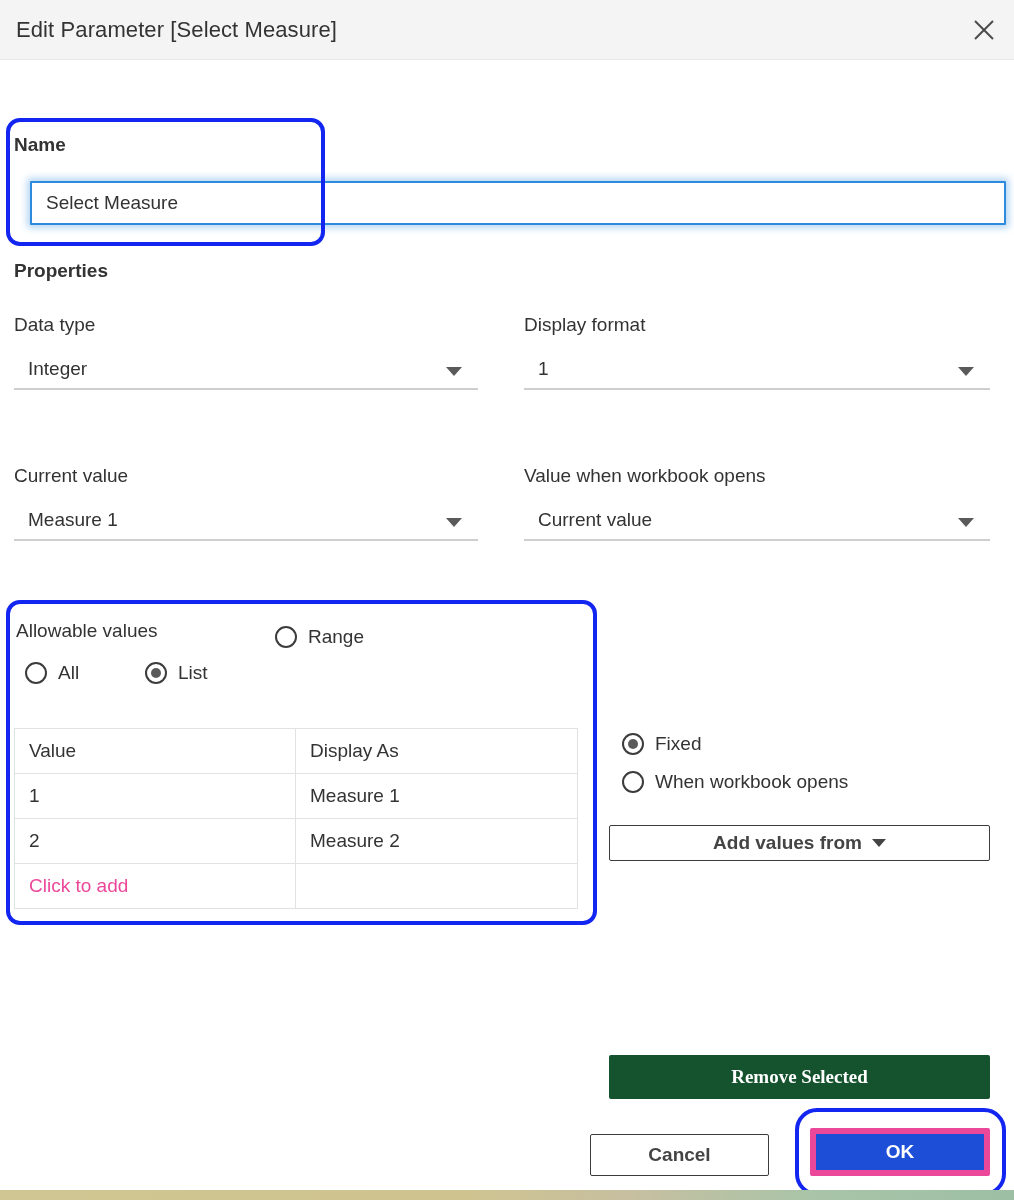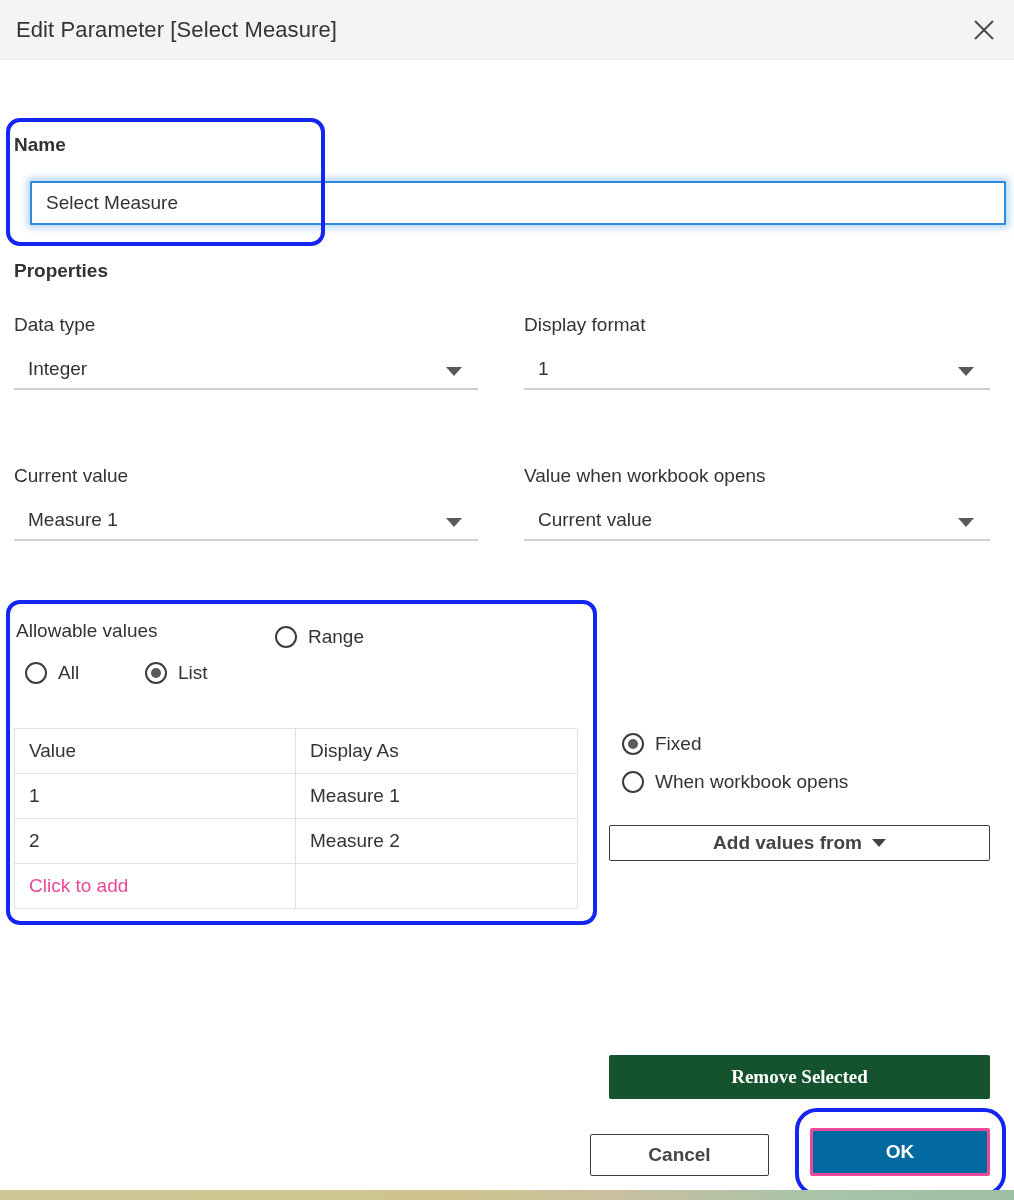--- a/index.html
+++ b/index.html
@@ -160,22 +160,22 @@
     color: #444444;
   }
   .btn-disabled {
     background: #14532d;
     border: none;
     color: #ffffff;
     cursor: default;
     font-family: Liberation Serif, serif;
   }
   .btn-primary {
-    background: #0369a1;
-    border: 3px solid #ec4899;
+    background: #1d4ed8;
+    border: 6px solid #ec4899;
     color: #ffffff;
   }
   .btn .caret {
     margin-left: 10px;
     width: 0; height: 0;
     border-left: 7px solid transparent;
     border-right: 7px solid transparent;
     border-top: 8px solid #444444;
   }
 

